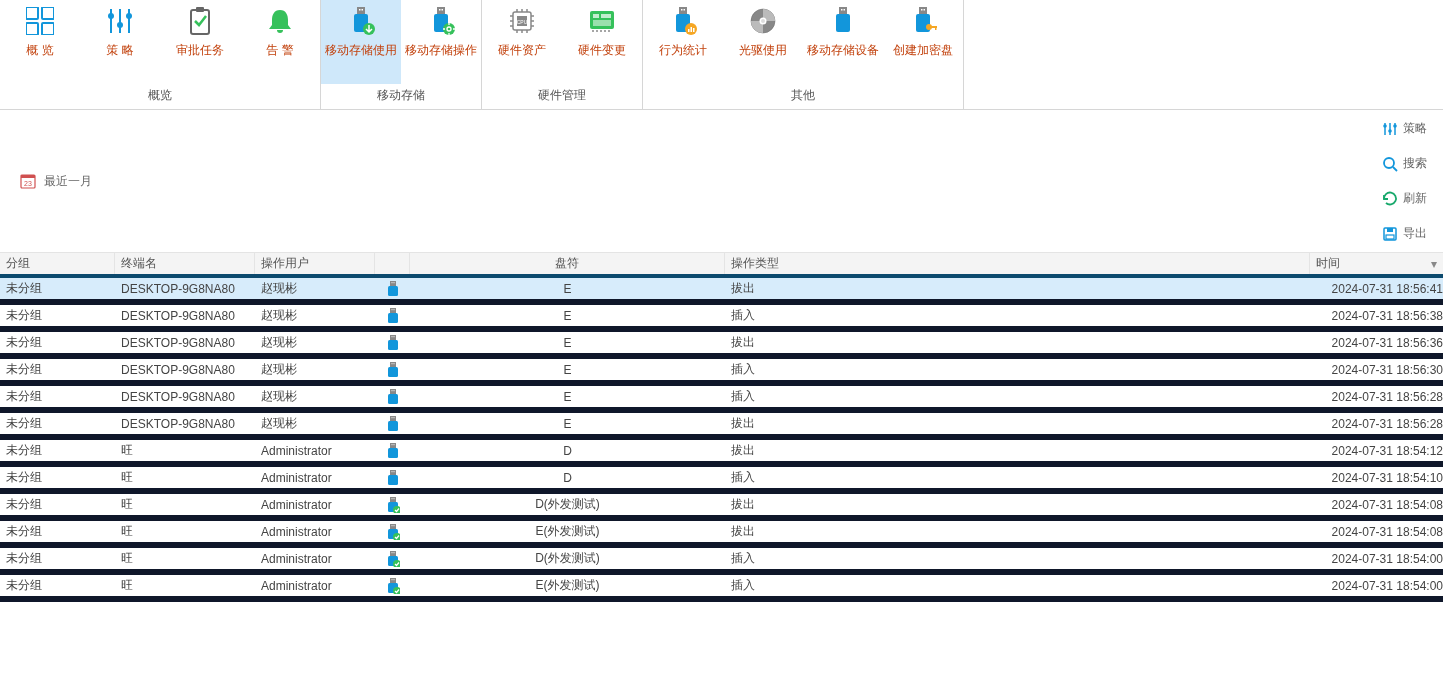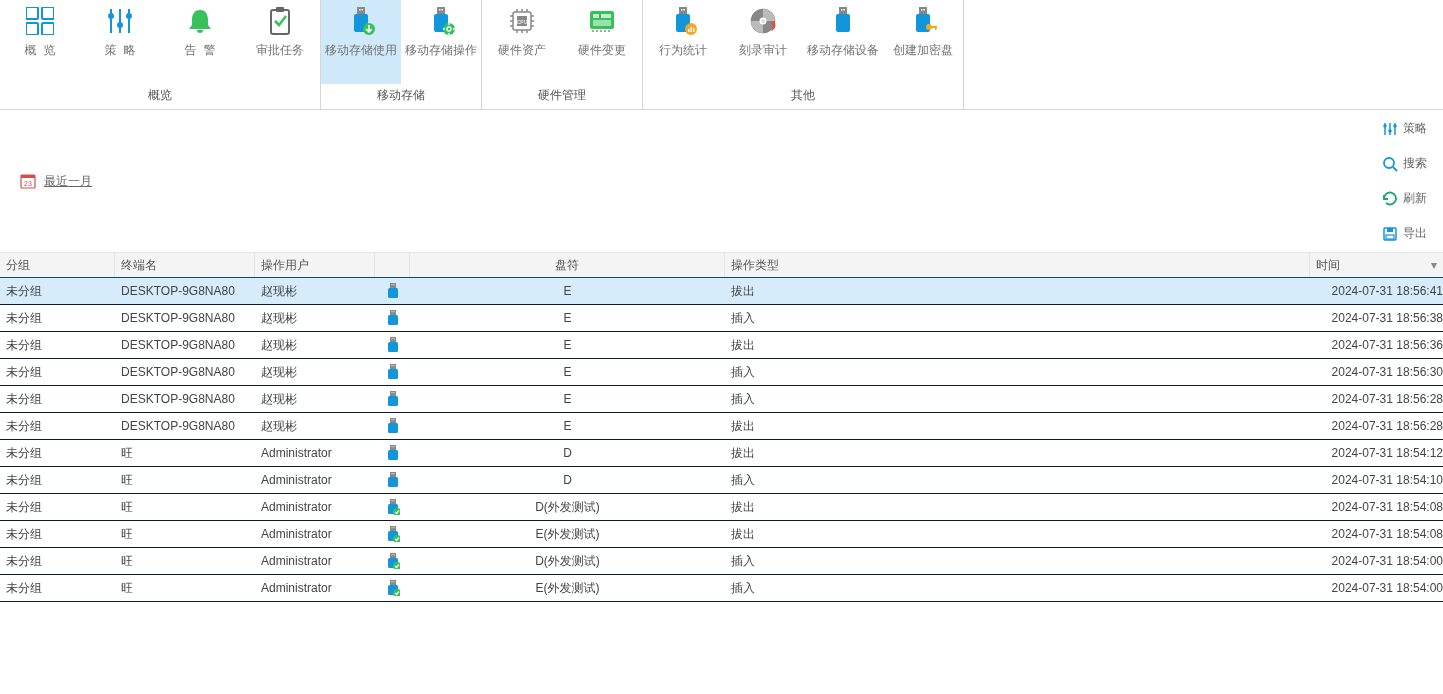--- a/index.html
+++ b/index.html
@@ -6,39 +6,39 @@
   body { font-family: "Microsoft YaHei", Arial, sans-serif; font-size: 12px; color: #333; background: #fff; width: 1443px; }
 
   
   .ribbon { display: flex; border-bottom: 1px solid #d6d6d6; background: #fff; height: 110px; }
   .ribbon-group { display: flex; flex-direction: column; border-right: 1px solid #d6d6d6; padding: 0; }
   .rg-items { display: flex; flex: 1; }
   .rg-label { text-align: center; color: #555; font-size: 12px; padding: 3px 12px 5px; }
   .r-item { display: flex; flex-direction: column; align-items: center; justify-content: flex-start; width: 80px; padding: 6px 2px 4px; gap: 6px; cursor: pointer; }
   .r-item.active { background: #cfe8fa; }
   .r-item .ico { width: 30px; height: 30px; display: flex; align-items: center; justify-content: center; }
-  .r-item .lbl { color: #737373; font-size: 12px; text-align: center; white-space: nowrap; font-family: Liberation Mono, monospace; }
+  .r-item .lbl { color: #c2410c; font-size: 12px; text-align: center; white-space: nowrap; }
 
   svg { display: block; }
 
   
   .toolbar { display: flex; align-items: center; justify-content: space-between; padding: 10px 16px 10px 20px; }
-  .tl-left { display: flex; align-items: center; gap: 8px; color: #666; text-decoration: underline; }
+  .tl-left { display: flex; align-items: center; gap: 8px; color: #666; }
   .tl-left .cal { width: 16px; height: 16px; }
   .tl-right { display: flex; align-items: center; gap: 18px; flex-direction: column; }
   .tl-btn { display: flex; align-items: center; gap: 5px; color: #666; cursor: pointer; }
   .tl-btn svg { width: 16px; height: 16px; }
 
   
-  .thead { display: flex; background: #f4f4f4; border-top: 1px solid #e4e4e4; border-bottom: 1px solid #0c4a6e; height: 26px; align-items: stretch; }
+  .thead { display: flex; background: #f4f4f4; border-top: 1px solid #e4e4e4; border-bottom: 4px solid #0c4a6e; height: 26px; align-items: stretch; }
   .th { display:flex; align-items:center; padding: 0 6px; color: #555; border-right: 1px solid #e4e4e4; position:relative;}
   .th:last-child { border-right: none; }
   .th .caret { position:absolute; right:6px; top:50%; transform:translateY(-50%); color:#888;}
   .tbody { }
-  .tr { display:flex; height: 27px; align-items: center; border-bottom: 1px solid #0f172a; }
+  .tr { display:flex; height: 27px; align-items: center; border-bottom: 6px solid #0f172a; }
   .tr.sel { background: #d7ecfb; }
   .td { padding: 0 6px; color: #444; display:flex; align-items:center; gap:6px;}
   .td.time { justify-content:flex-end; padding-right:0;}
 
   
   .c0 { width: 115px; }
   .c1 { width: 140px; }
   .c2 { width: 120px; }
   .c-ico { width: 35px; justify-content:center;}
   .c3 { width: 315px; justify-content: center; }
@@ -149,32 +149,32 @@
           <div class="ico">
             <svg viewBox="0 0 28 28" width="28" height="28">
               <use href="#i-sliders"></use>
             </svg>
           </div>
           <div class="lbl">策 略</div>
         </div>
         <div class="r-item">
           <div class="ico">
             <svg viewBox="0 0 28 28" width="28" height="28">
+              <use href="#i-clipboard"></use>
+            </svg>
+          </div>
+          <div class="lbl">审批任务</div>
+        </div>
+        <div class="r-item">
+          <div class="ico">
+            <svg viewBox="0 0 28 28" width="28" height="28">
               <use href="#i-bell"></use>
             </svg>
           </div>
           <div class="lbl">告 警</div>
-        </div>
-        <div class="r-item">
-          <div class="ico">
-            <svg viewBox="0 0 28 28" width="28" height="28">
-              <use href="#i-clipboard"></use>
-            </svg>
-          </div>
-          <div class="lbl">审批任务</div>
         </div>
       </div>
       <div class="rg-label">概览</div>
     </div>
     <div class="ribbon-group">
       <div class="rg-items">
         <div class="r-item active">
           <div class="ico">
             <svg viewBox="0 0 28 28" width="28" height="28">
               <rect x="10" y="0" width="8" height="7" fill="#888"></rect>
@@ -245,24 +245,23 @@
               <rect x="21.5" y="20" width="1.5" height="5" fill="#fff"></rect>
               <rect x="24" y="21" width="1.5" height="4" fill="#fff"></rect>
             </svg>
           </div>
           <div class="lbl">行为统计</div>
         </div>
         <div class="r-item">
           <div class="ico">
             <svg viewBox="0 0 28 28" width="28" height="28">
               <use href="#i-disc"></use>
-              <path d="M20 14 C24 16 25 20 22 24 C26 23 28 18 25 14 C24 16 22 15 20 14 Z" fill="#e74c3c"></path>
-            </svg>
-          </div>
-          <div class="lbl">刻录审计</div>
+            </svg>
+          </div>
+          <div class="lbl">光驱使用</div>
         </div>
         <div class="r-item">
           <div class="ico">
             <svg viewBox="0 0 28 28" width="28" height="28">
               <use href="#i-usb"></use>
             </svg>
           </div>
           <div class="lbl">移动存储设备</div>
         </div>
         <div class="r-item">

